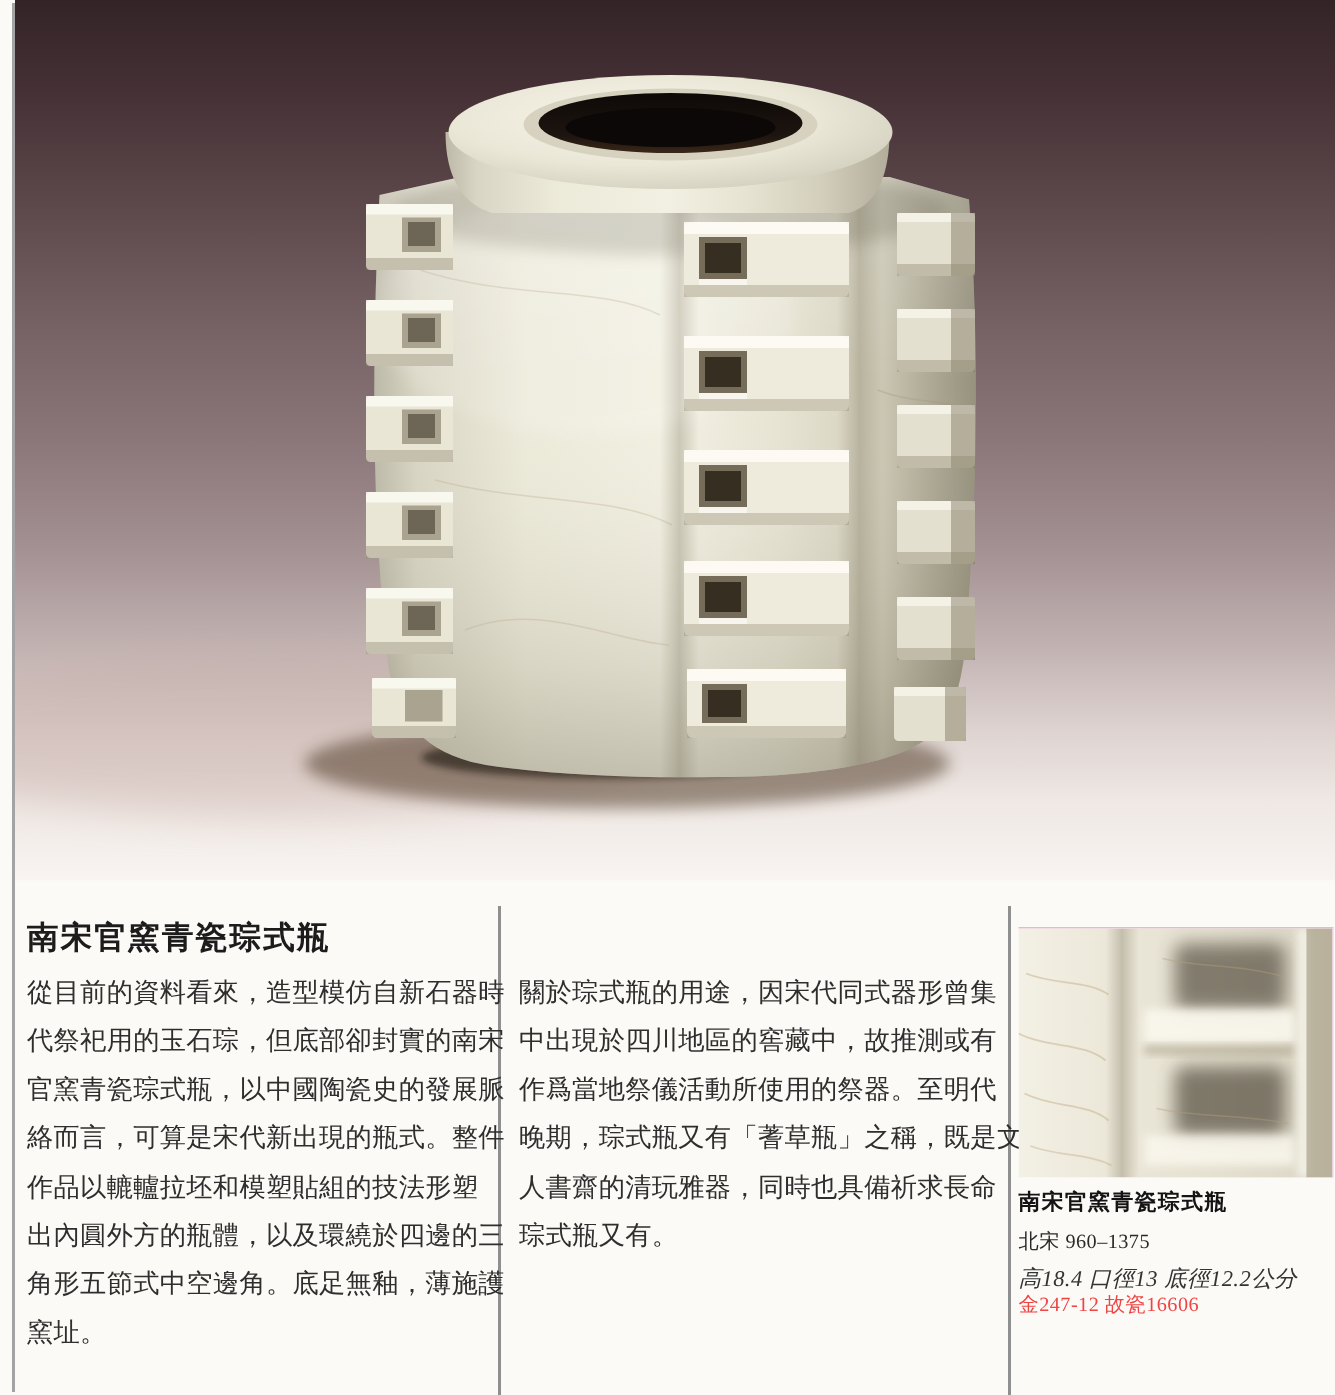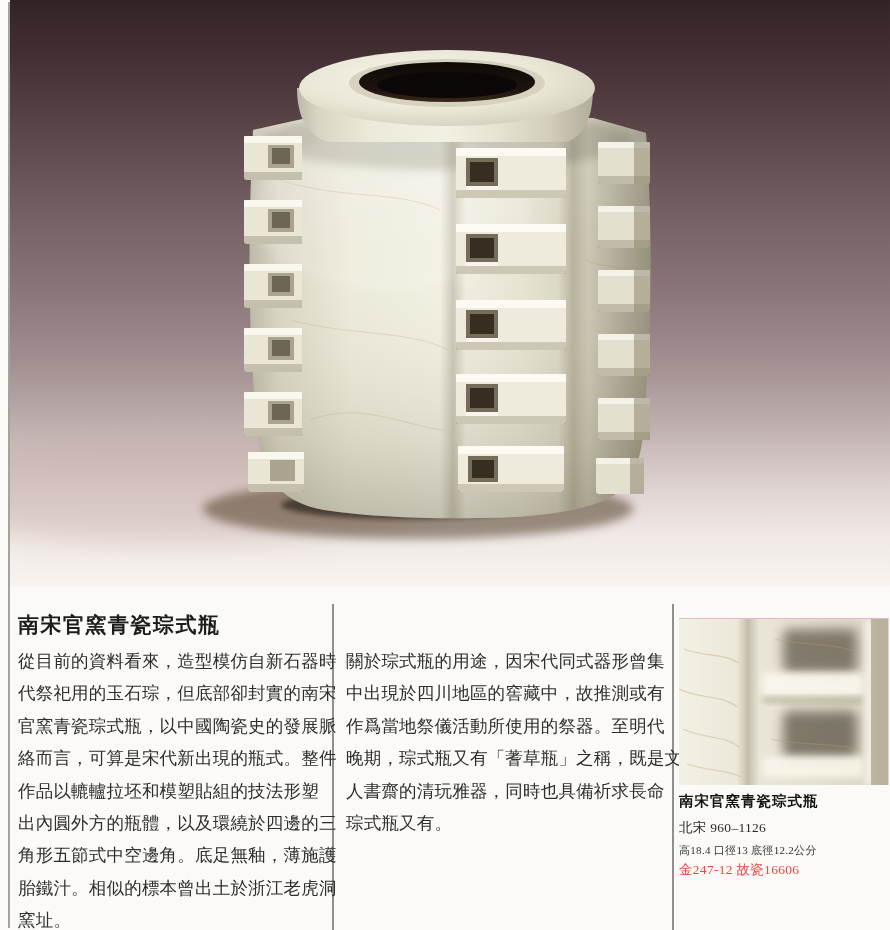--- a/index.html
+++ b/index.html
@@ -26,21 +26,21 @@
     position:absolute;left:679px;top:618px;width:209px;height:166px;
     border-top:1px solid rgba(214,128,184,0.55);
     border-right:1px solid rgba(214,128,184,0.35);
   }
   .thumb svg{display:block;}
   .cap-title{
     position:absolute;left:679px;top:792px;
     font-size:14.5px;font-weight:700;letter-spacing:1px;color:#141414;white-space:nowrap;
   }
   .cap-dynasty{position:absolute;left:679px;top:819px;font-size:13.5px;color:#2a2a2a;letter-spacing:.3px;white-space:nowrap;}
-  .cap-dims{position:absolute;left:679px;top:843px;font-size:11px;color:#333;letter-spacing:.3px;white-space:nowrap;}
+  .cap-dims{position:absolute;left:679px;top:843px;font-size:15px;color:#333;letter-spacing:.3px;white-space:nowrap;font-style:italic;}
   .cap-acc{position:absolute;left:679px;top:861px;font-size:13.5px;color:#ef4444;letter-spacing:.3px;white-space:nowrap;}
 </style>
 </head>
 <body>
 
 <div class="page">
 
   <div class="photo-plate">
     <svg width="880" height="587" viewBox="0 0 880 587" xmlns="http://www.w3.org/2000/svg">
       <defs>
@@ -263,21 +263,20 @@
   <h1 class="article-title">南宋官窯青瓷琮式瓶</h1>
 
   <div class="col col1">
     <div class="tline">從目前的資料看來，造型模仿自新石器時</div>
     <div class="tline">代祭祀用的玉石琮，但底部卻封實的南宋</div>
     <div class="tline">官窯青瓷琮式瓶，以中國陶瓷史的發展脈</div>
     <div class="tline">絡而言，可算是宋代新出現的瓶式。整件</div>
     <div class="tline">作品以轆轤拉坯和模塑貼組的技法形塑</div>
     <div class="tline">出內圓外方的瓶體，以及環繞於四邊的三</div>
     <div class="tline">角形五節式中空邊角。底足無釉，薄施護</div>
-    <div class="tline">胎鐵汁。相似的標本曾出土於浙江老虎洞</div>
     <div class="tline">窯址。</div>
   </div>
 
   <div class="col col2">
     <div class="tline">關於琮式瓶的用途，因宋代同式器形曾集</div>
     <div class="tline">中出現於四川地區的窖藏中，故推測或有</div>
     <div class="tline">作爲當地祭儀活動所使用的祭器。至明代</div>
     <div class="tline">晚期，琮式瓶又有「蓍草瓶」之稱，既是文</div>
     <div class="tline">人書齋的清玩雅器，同時也具備祈求長命</div>
     <div class="tline">琮式瓶又有。</div>
@@ -317,17 +316,17 @@
       <rect x="104" y="92" width="74" height="46" rx="6" fill="#41382b" opacity="0.62" filter="url(#tBlur)"></rect>
       <rect x="84" y="138" width="100" height="20" fill="#faf8ee" opacity="0.8" filter="url(#tBlur2)"></rect>
       <path d="M 96 20 C 120 26 150 24 176 32" stroke="#b3a07e" stroke-width="1" fill="none" opacity="0.4"></path>
       <path d="M 92 120 C 120 126 150 124 180 130" stroke="#b3a07e" stroke-width="1" fill="none" opacity="0.4"></path>
       <rect x="186" y="0" width="8" height="166" fill="#fdfcf6" opacity="0.7" filter="url(#tBlur2)"></rect>
       <rect x="192" y="0" width="17" height="166" fill="#b4ac97" opacity="0.8"></rect>
     </svg>
   </div>
 
   <div class="cap-title">南宋官窯青瓷琮式瓶</div>
-  <div class="cap-dynasty">北宋 960–1126</div>
+  <div class="cap-dynasty">北宋 960–1375</div>
   <div class="cap-dims">高18.4  口徑13  底徑12.2公分</div>
   <div class="cap-acc">金247-12  故瓷16606</div>
 
 </div>
 
 </body></html>

